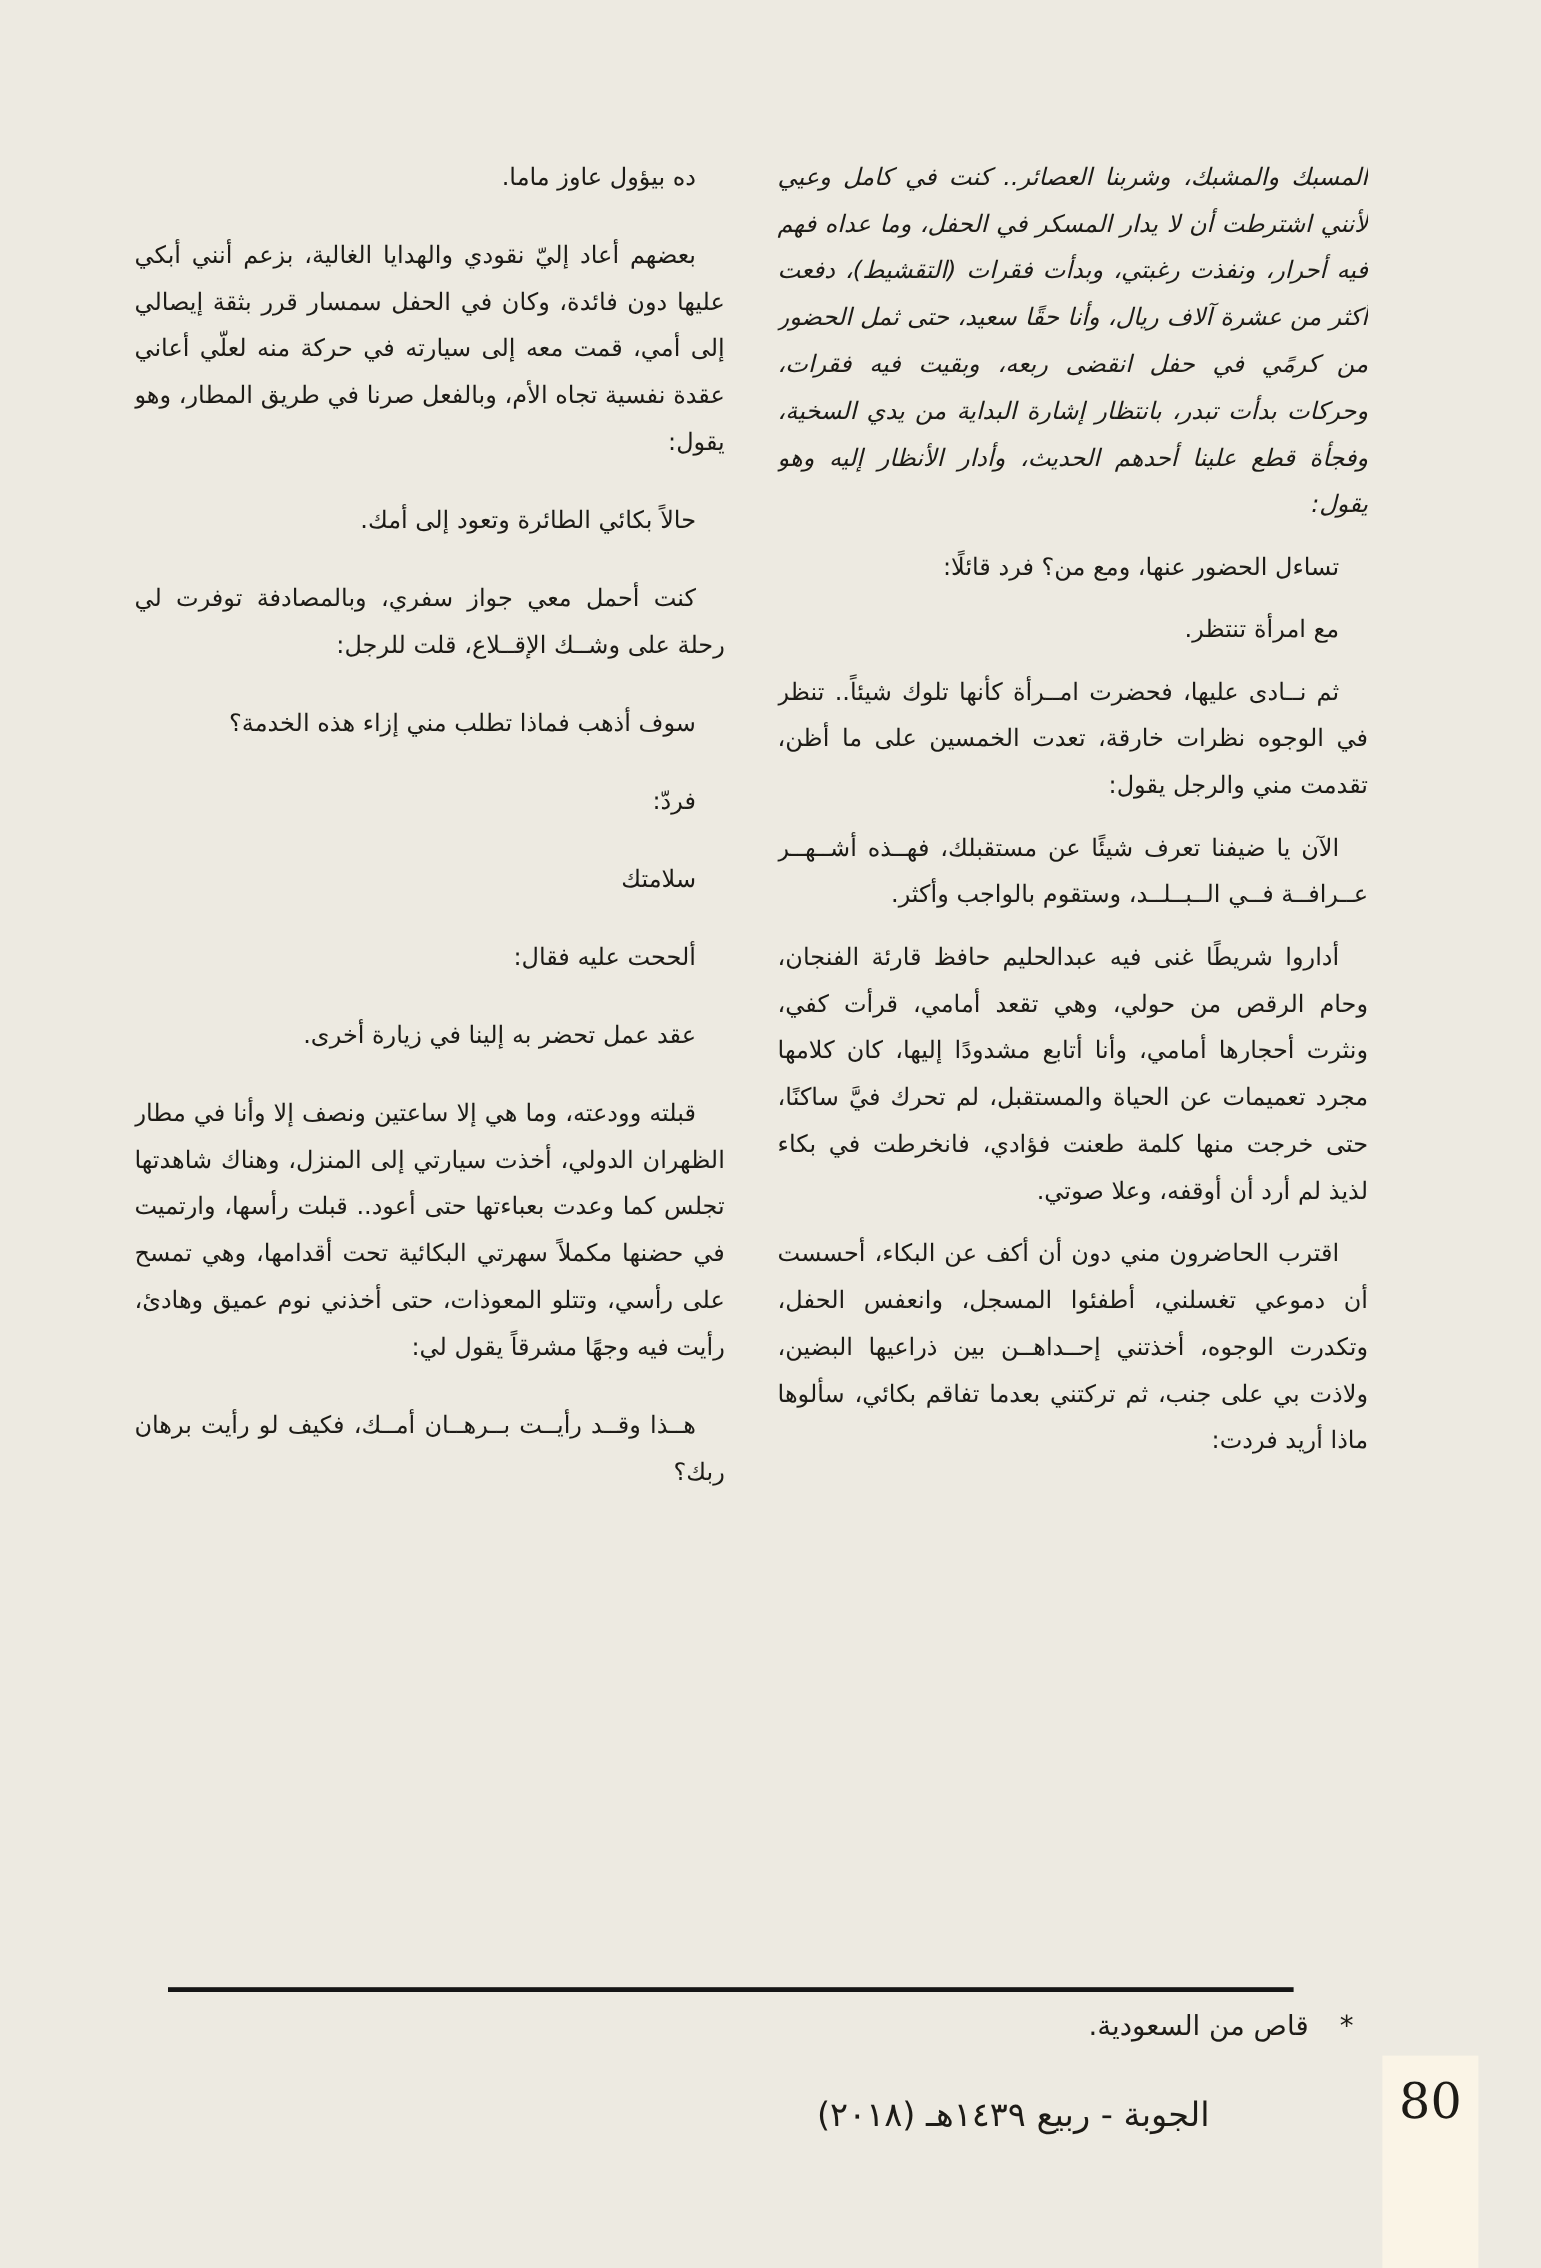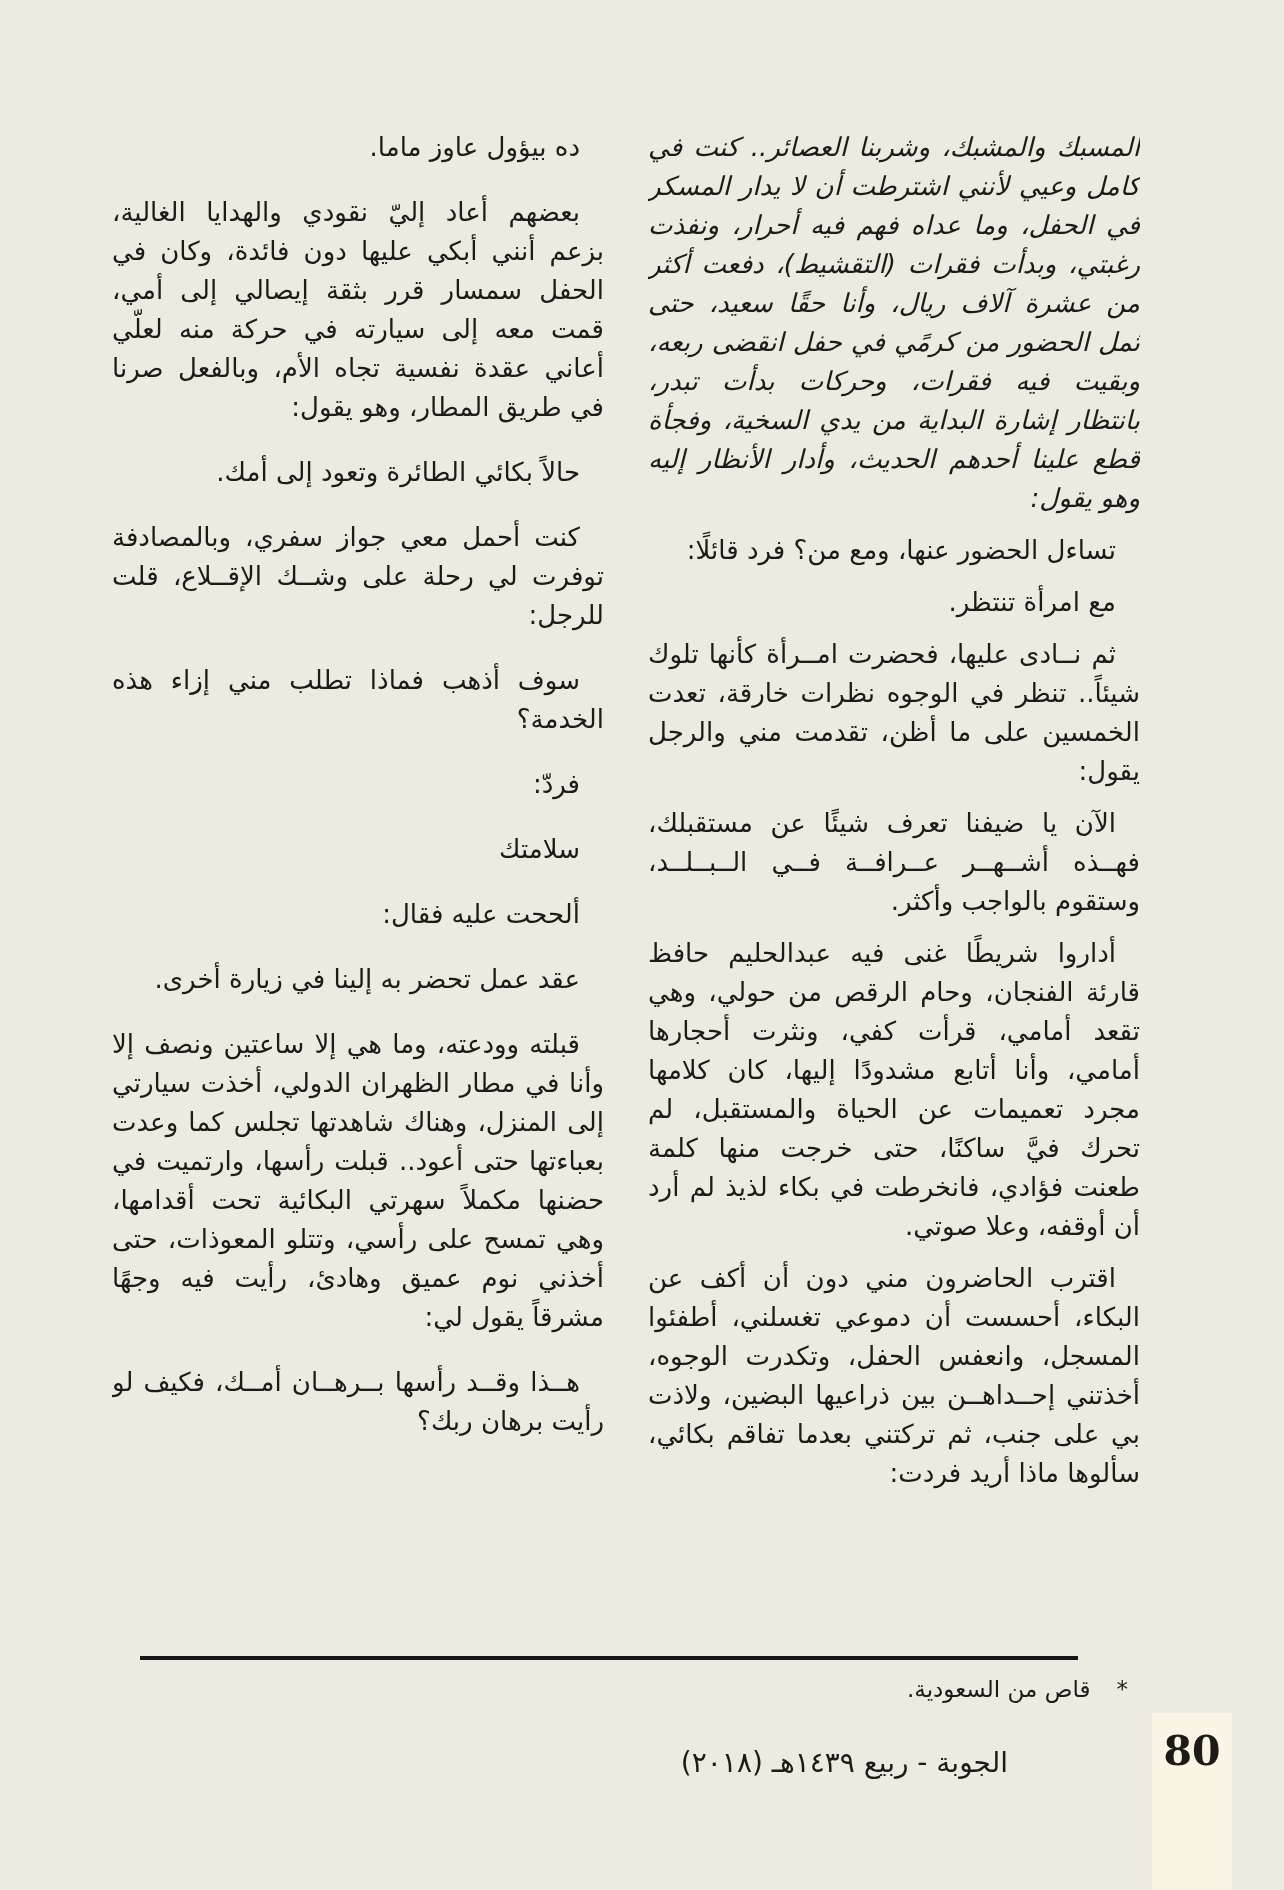--- a/index.html
+++ b/index.html
@@ -8,21 +8,21 @@
     width: 1284px;
     height: 1890px;
     overflow: hidden;
     font-family: "DejaVu Sans", sans-serif;
     direction: rtl;
   }
   .column {
     position: absolute;
     top: 128px;
     width: 492px;
-    font-size: 26px;
+    font-size: 20px;
     line-height: 39px;
     text-align: justify;
     overflow: hidden;
   }
   .col-right { right: 144px; height: 1520px; }
   .col-left  { right: 680px; height: 1520px; }
   .column p { margin: 0 0 13px 0; text-indent: 24px; }
   .col-left p { margin-bottom: 26px; }
   .column p.no-indent { text-indent: 0; font-style: italic; }
   .footnote-rule {
@@ -84,29 +84,29 @@
   <p>ده بيؤول عاوز ماما.</p>
       <p>بعضهم أعاد إليّ نقودي والهدايا الغالية، بزعم أنني أبكي عليها دون فائدة، وكان في الحفل سمسار قرر بثقة إيصالي إلى أمي، قمت معه إلى سيارته في حركة منه لعلّي أعاني عقدة نفسية تجاه الأم، وبالفعل صرنا في طريق المطار، وهو يقول:</p>
       <p>حالاً بكائي الطائرة وتعود إلى أمك.</p>
       <p>كنت أحمل معي جواز سفري، وبالمصادفة توفرت لي رحلة على وشــك الإقــلاع، قلت للرجل:</p>
       <p>سوف أذهب فماذا تطلب مني إزاء هذه الخدمة؟</p>
       <p>فردّ:</p>
       <p>سلامتك</p>
       <p>ألححت عليه فقال:</p>
       <p>عقد عمل تحضر به إلينا في زيارة أخرى.</p>
       <p>قبلته وودعته، وما هي إلا ساعتين ونصف إلا وأنا في مطار الظهران الدولي، أخذت سيارتي إلى المنزل، وهناك شاهدتها تجلس كما وعدت بعباءتها حتى أعود.. قبلت رأسها، وارتميت في حضنها مكملاً سهرتي البكائية تحت أقدامها، وهي تمسح على رأسي، وتتلو المعوذات، حتى أخذني نوم عميق وهادئ، رأيت فيه وجهًا مشرقاً يقول لي:</p>
-      <p>هــذا وقــد رأسها بــرهــان أمــك، فكيف لو رأيت برهان ربك؟</p>
+      <p>هــذا وقــد رأيــت بــرهــان أمــك، فكيف لو رأيت برهان ربك؟</p>
     </div>
 
   <div class="footnote-rule" style="background: rgb(22, 22, 22);"></div>
 
   <div class="footnote">
     <span>*</span>
     <span>قاص من السعودية.</span>
   </div>
 
   <div class="footer">الجوبة - ربيع ١٤٣٩هـ (٢٠١٨)</div>
 
-  <div class="pagenum-box" style="background: rgb(250, 244, 230); font-weight: bold;">
+  <div class="pagenum-box" style="background: rgb(250, 244, 230);">
     <div class="pagenum">80</div>
   </div>
 
 </div>
 
 </body></html>

